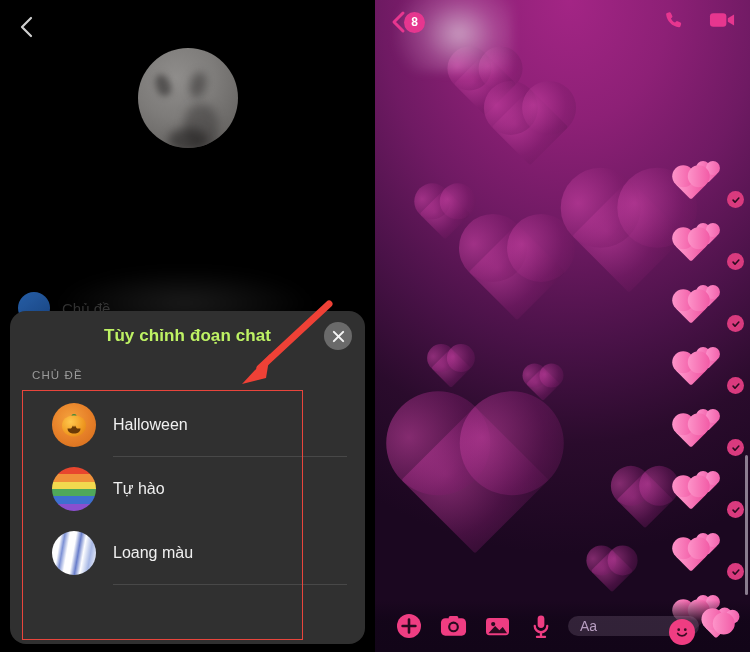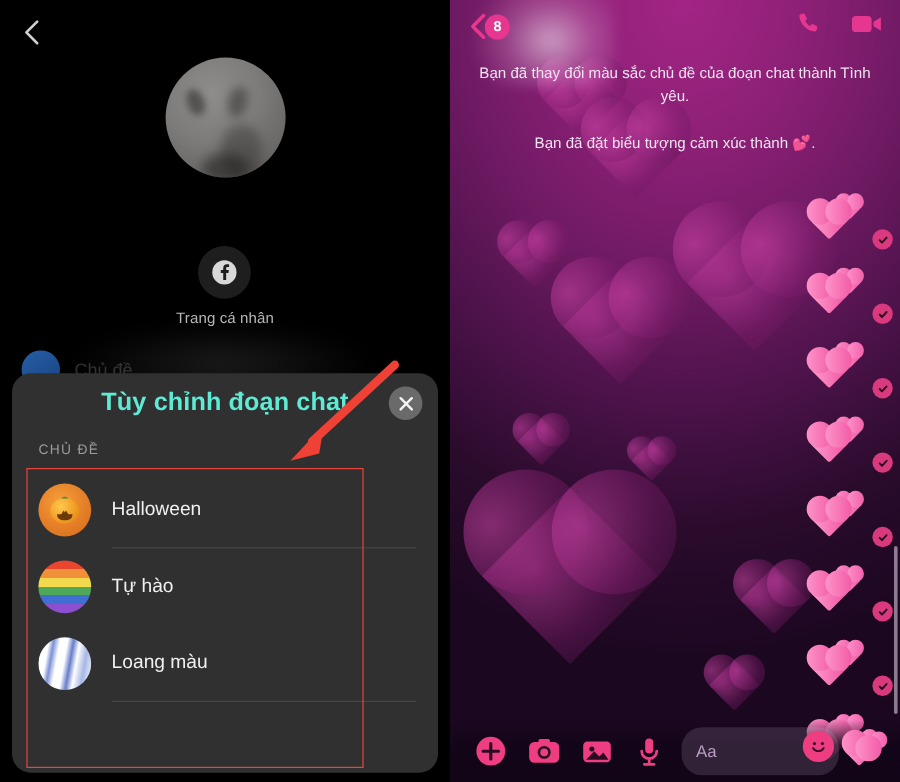--- a/index.html
+++ b/index.html
@@ -79,32 +79,32 @@
   
   .sheet {
     position:absolute; left:10px; right:10px; top:311px; bottom:8px;
     background:#303030; border-radius:16px; overflow:hidden;
   }
   .sheet-header {
     position:relative; height:50px; display:flex;
     align-items:center; justify-content:center;
   }
   .sheet-title {
-    font-size:21px; font-weight:bold; color:#5eead4; letter-spacing:.1px;
+    font-size:17px; font-weight:bold; color:#bef264; letter-spacing:.1px;
   }
   .sheet-close {
     position:absolute; right:13px; top:11px; width:28px; height:28px;
     border-radius:50%; background:#6a6a6a;
     display:flex; align-items:center; justify-content:center;
   }
   .section-label {
     margin:8px 0 0 22px; font-size:11.5px; color:#9a9a9a;
     letter-spacing:1.1px;
   }
-  .theme-list { margin-top:12px; }
+  .theme-list { margin-top:12px;margin-left:20px; }
   .theme-row {
     position:relative; display:flex; align-items:center;
     height:64px; padding-left:22px;
   }
   .theme-av { width:44px; height:44px; border-radius:50%; flex:none; position:relative; overflow:hidden; }
   .theme-name {
     margin-left:17px; font-size:16px; color:#f0f0f0; font-weight:500;
   }
   .theme-row .divider {
     position:absolute; left:83px; right:18px; bottom:0; height:1px;
@@ -257,21 +257,21 @@
     background:rgba(230,220,235,.55); border-radius:2px; z-index:7;
   }
 
   .r-bottombar {
     position:absolute; left:0; bottom:0; width:375px; height:52px;
     display:flex; align-items:center; padding:0 12px; gap:0; z-index:8;
     background:linear-gradient(180deg, rgba(20,5,26,.0) 0%, rgba(18,5,24,.85) 40%, #120518 100%);
   }
   .bb-icon { width:44px; display:flex; align-items:center; justify-content:center; }
   .bb-input {
-    flex:1; height:40px; margin:0 5px; border-radius:17px;
+    flex:1; height:20px; margin:0 5px; border-radius:17px;
     background:rgba(240,215,250,.14);
     display:flex; align-items:center; padding:0 12px;
     position:relative;
   }
   .bb-placeholder { font-size:14px; color:#b79dc0; }
   .bb-smiley {
     position:absolute; right:4px; top:3px; width:26px; height:26px;
     border-radius:50%; background:#ef3d82;
     display:flex; align-items:center; justify-content:center;
   }
@@ -290,29 +290,20 @@
         <path d="M17 4 L8 13 L17 22" fill="none" stroke="#cfcfcf" stroke-width="2.2" stroke-linecap="round" stroke-linejoin="round"></path>
       </svg>
     </div>
 
     <div class="profile-pic">
       <div class="pp-shape"></div>
       <div class="pp-shape2"></div>
     </div>
 
     <div class="quick-actions">
-      <div class="qa-item">
-        <div class="qa-circle">
-          <svg width="22" height="22" viewBox="0 0 24 24">
-            <circle cx="12" cy="12" r="11" fill="#d8d8d8"></circle>
-            <path d="M13.6 12.5h2.1l.33-2.6h-2.43V8.25c0-.75.2-1.26 1.28-1.26h1.37V4.66c-.24-.03-1.05-.1-2-.1-1.98 0-3.33 1.2-3.33 3.42V9.9H8.7v2.6h2.22V19h2.68z" fill="#1c1c1c"></path>
-          </svg>
-        </div>
-        <div class="qa-label">Trang cá nhân</div>
-      </div>
     </div>
 
     <div class="hidden-row">
       <div class="hidden-avatar"></div>
       <div class="hidden-text">Chủ đề</div>
     </div>
     <div class="glow-smudge"></div>
 
     <div class="sheet">
       <div class="sheet-header">
@@ -393,24 +384,20 @@
         </div>
         <div>
           <svg width="27" height="20" viewBox="0 0 28 20">
             <rect x="1" y="3" width="17" height="14" rx="3.4" fill="#e6368f"></rect>
             <path d="M19.5 8.2 L26 4.2 v11.6 l-6.5-4z" fill="#e6368f"></path>
           </svg>
         </div>
       </div>
     </div>
 
-    <div class="sys-msgs">
-      <div class="sys-msg">Bạn đã thay đổi màu sắc chủ đề của đoạn chat thành Tình yêu.</div>
-      <div class="sys-msg second">Bạn đã đặt biểu tượng cảm xúc thành 💕.</div>
-    </div>
 
     <div class="sticker-col">
       <div class="sticker-row">
         <div class="sticker-hearts">
           <div class="hsm2"></div>
           <div class="hb"></div>
         </div>
         <div class="seen-check">
           <svg width="10" height="10" viewBox="0 0 12 12">
               <path d="M2.5 6.2 L4.8 8.6 L9.4 3.6" fill="none" stroke="#2a0b20" stroke-width="1.9" stroke-linecap="round" stroke-linejoin="round"></path>

